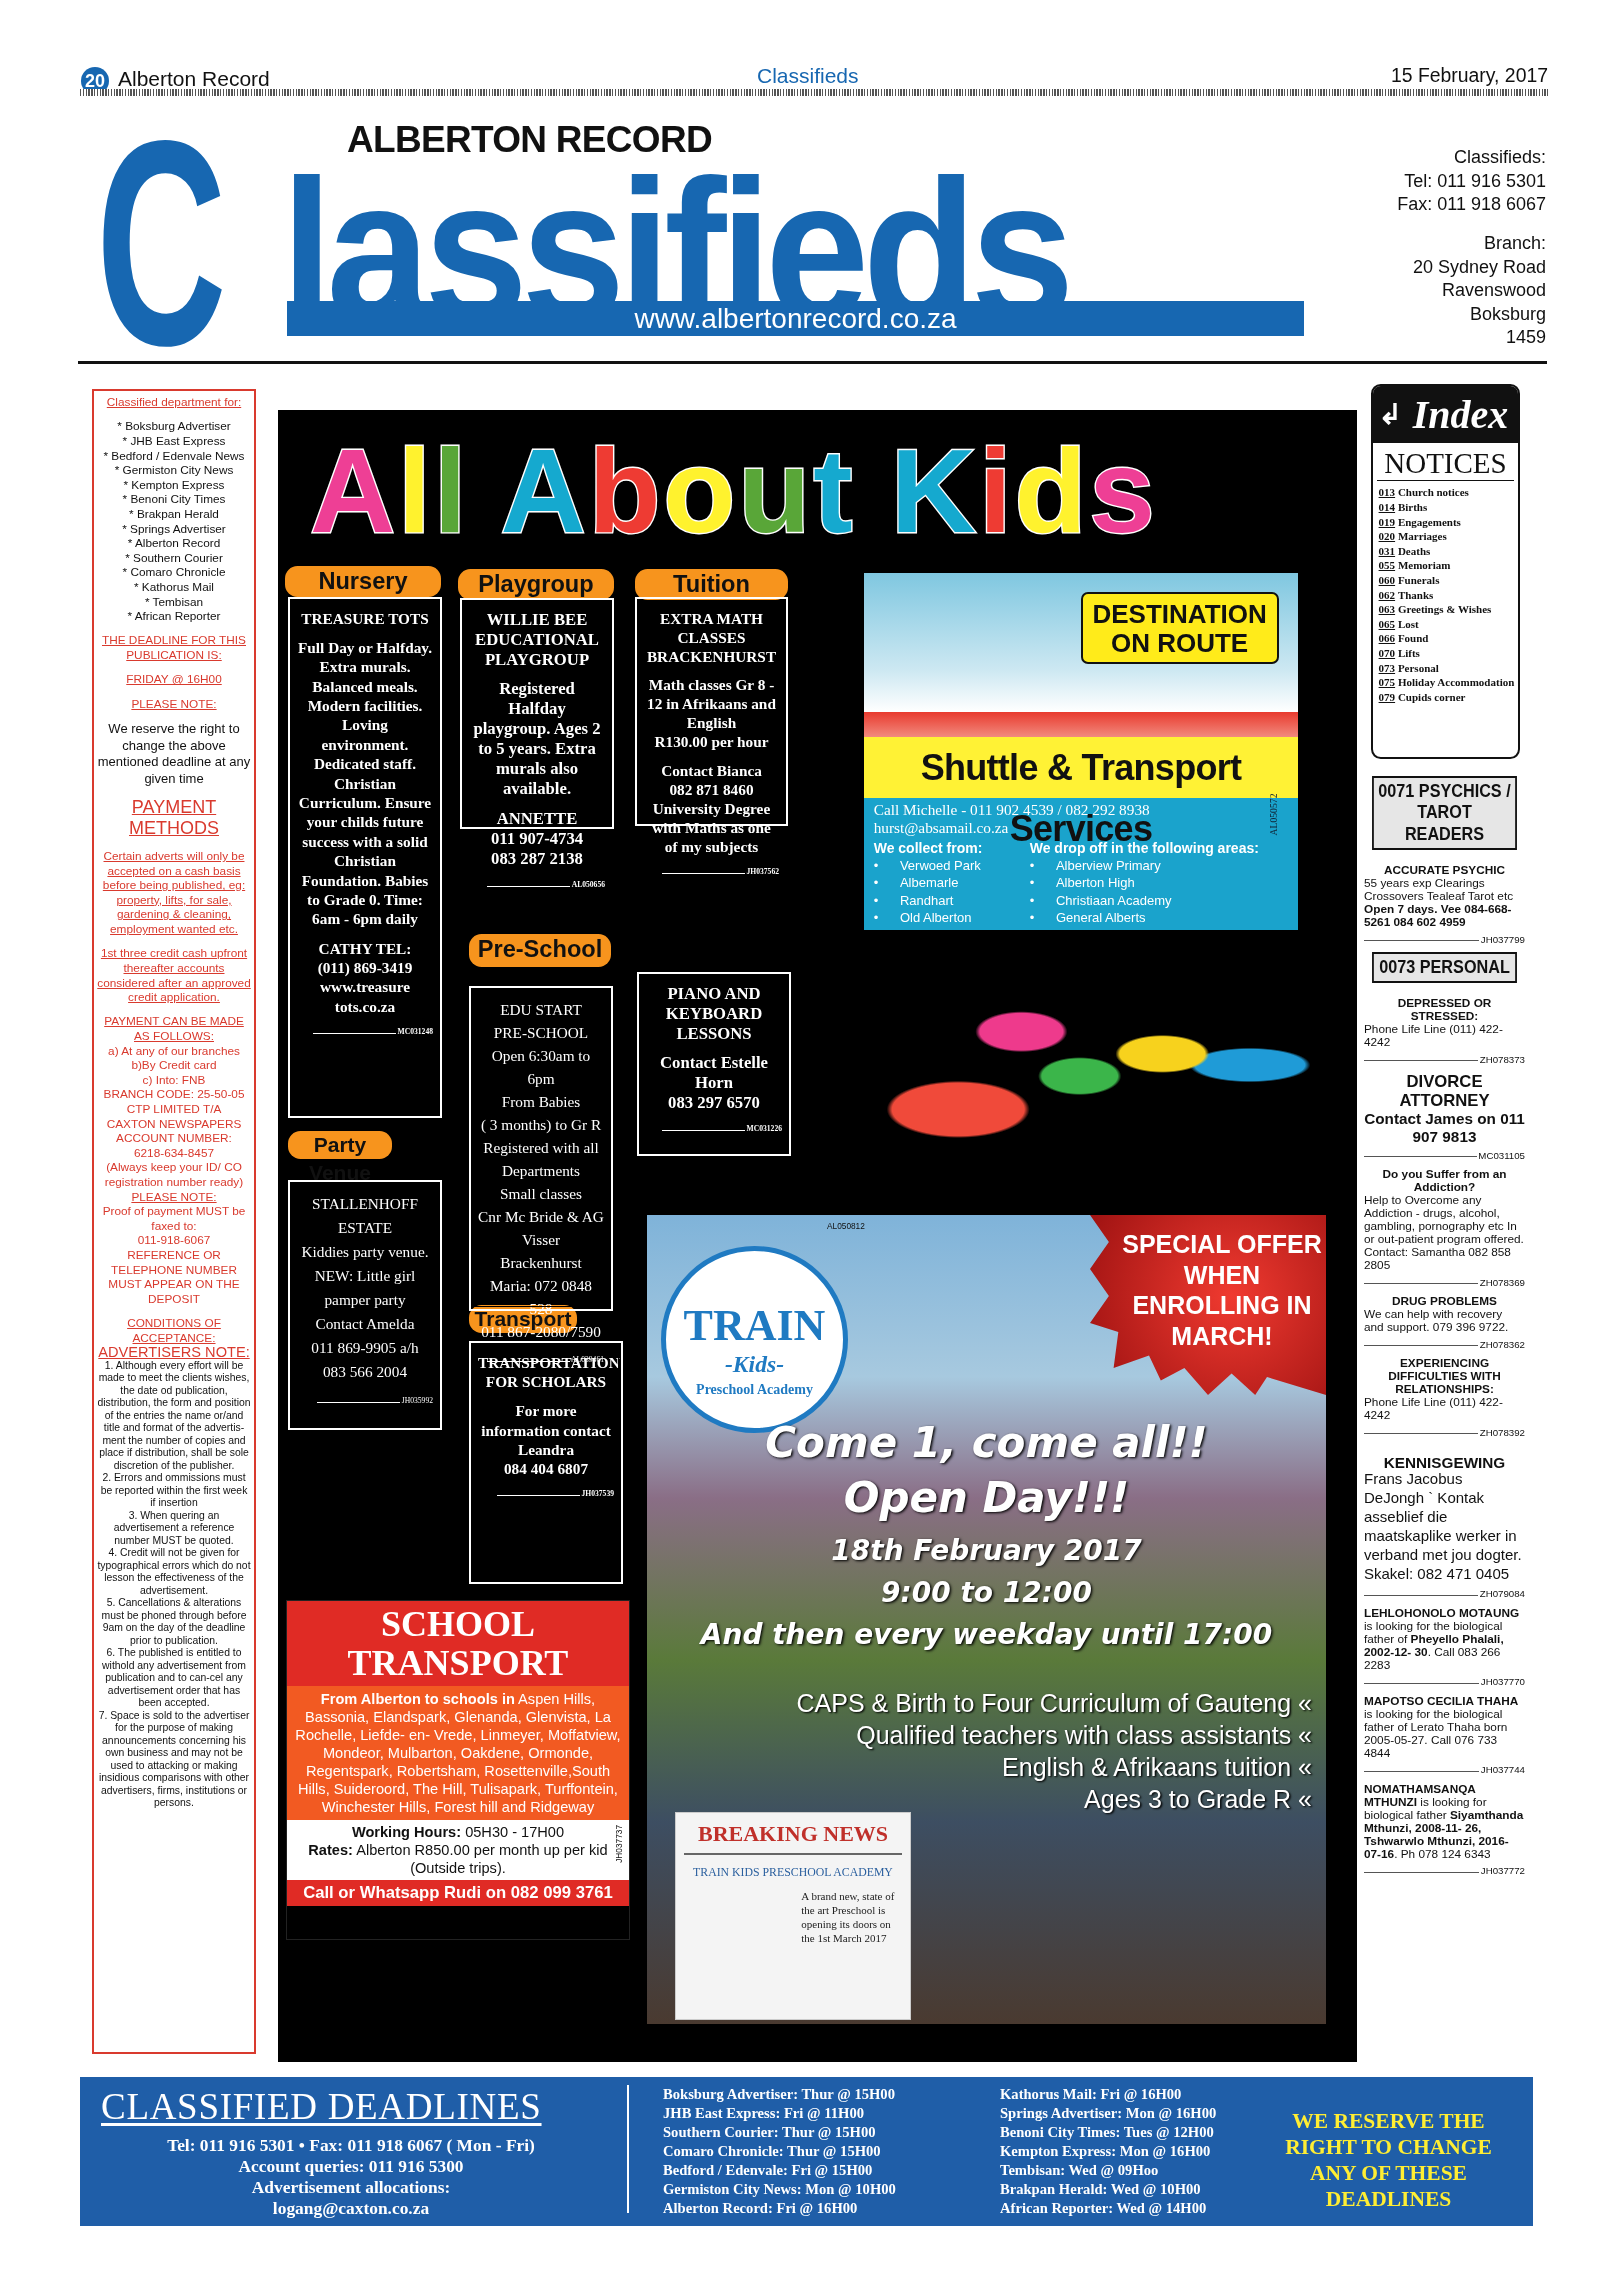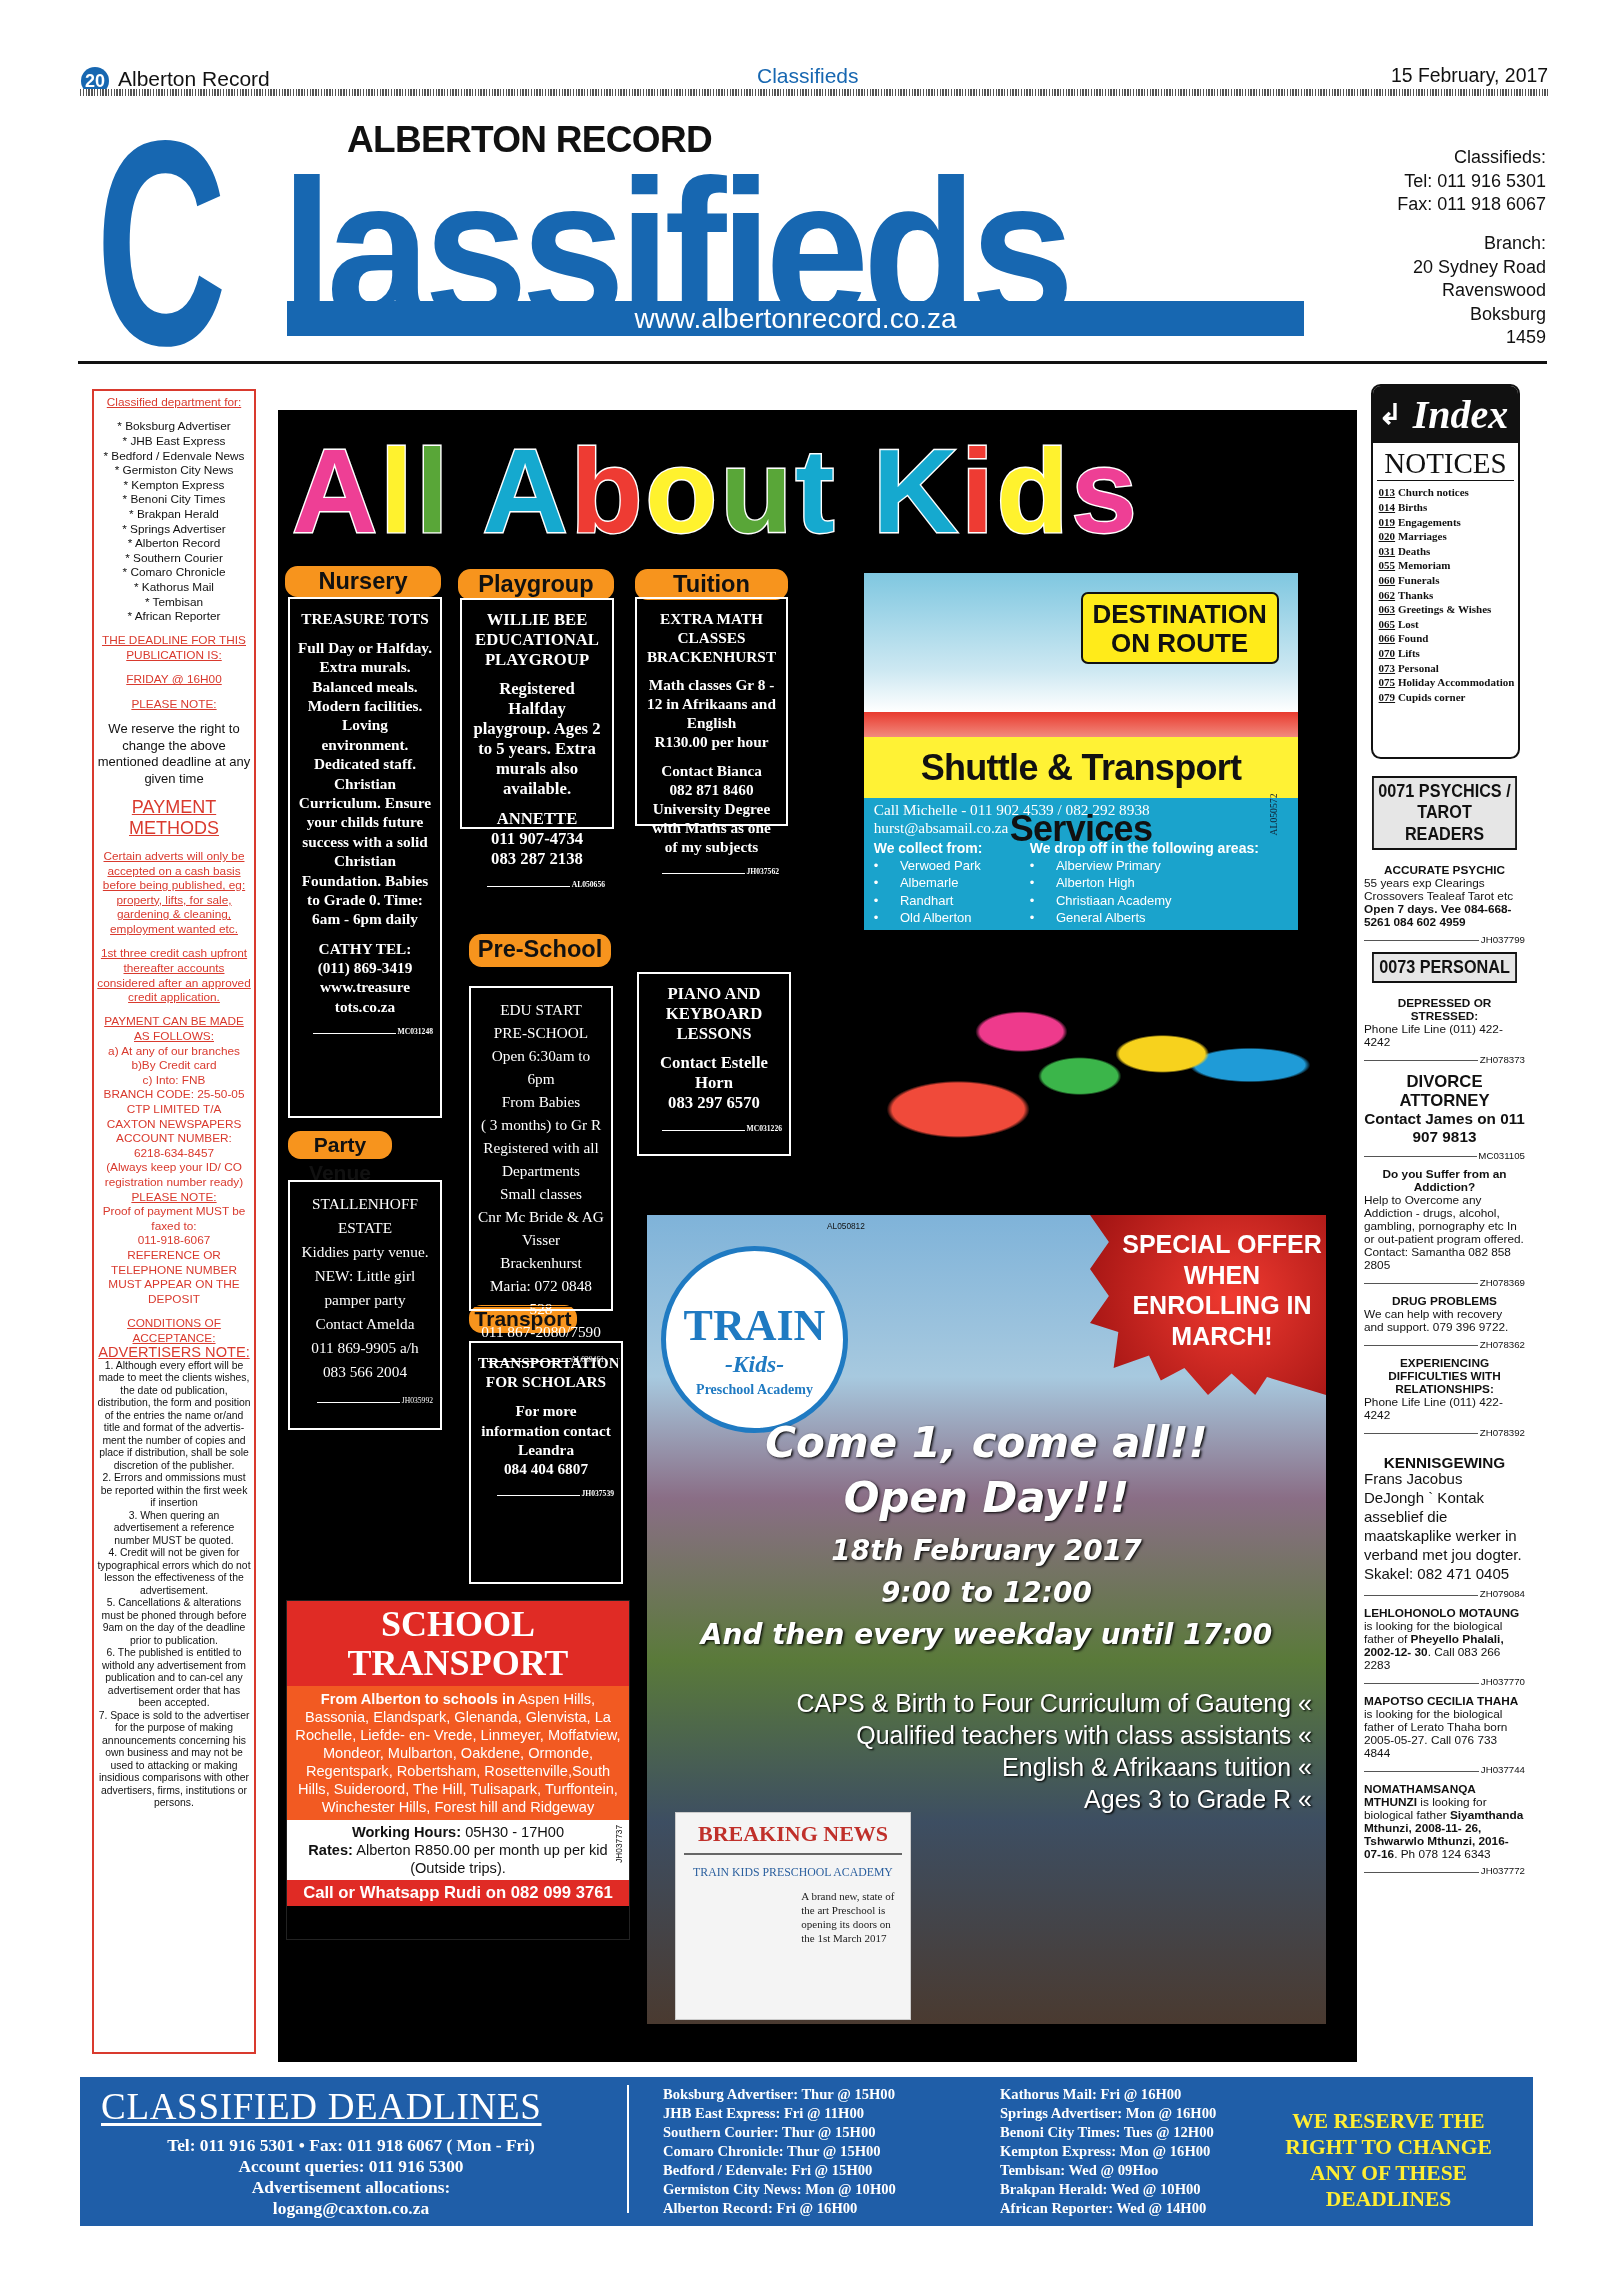--- a/index.html
+++ b/index.html
@@ -18,21 +18,21 @@
 #urlbar{left:287px;top:301px;width:1017px;height:35px;background:#1767b1;color:#fff;font-size:28px;text-align:center;line-height:35px}
 #contact{right:78px;top:146px;text-align:right;font-size:18px;line-height:23.6px}
 #rule{left:78px;top:361px;width:1469px;height:2.8px;background:#111}
 
 #leftbox{left:92px;top:389px;width:164px;height:1665px;border:2.8px solid #d93a2e;padding:4.2px 2.8px;text-align:center;font-size:11.8px;line-height:14.6px}
 .red{color:#d93a2e}
 .u{text-decoration:underline}
 .lb-gap{height:9.7px}
 
 #kids{left:278px;top:410px;width:1079px;height:1652px;background:#000}
-#kidstitle{left:292px;top:423px;font-size:118px;font-weight:bold;letter-spacing:2.8px;white-space:nowrap}
+#kidstitle{left:310px;top:423px;font-size:118px;font-weight:bold;letter-spacing:2.8px;white-space:nowrap}
 #kidstitle span{-webkit-text-stroke:2.8px #fff;paint-order:stroke fill}
 .tab{background:#f7941d;border-radius:12.5px;text-align:center;font-weight:bold;color:#111;font-size:23.6px;line-height:30.5px;height:30.5px}
 .adbox{border:2.1px solid #fff;outline:1.4px solid #000;outline-offset:-5.6px;color:#fff;font-family:"Liberation Serif",serif;font-weight:bold;text-align:center;font-size:16.7px;line-height:20px;padding:9.7px 7px}
 .adref{font-size:7.6px;text-align:right;border-top:0;margin-top:5.6px}
 .adref:before{content:"";display:inline-block;width:83px;border-bottom:0.7px solid #fff;margin-right:1.4px}
 
 #shuttle{left:864px;top:573px;width:434px;height:357px;background:#1aa3cc;overflow:hidden}
 #sh-top{height:139px;background:linear-gradient(180deg,#7fc7e0 0%,#cde8f2 70%,#fff 100%);position:relative}
 #sh-sign{position:absolute;right:19.4px;top:19.4px;width:198px;height:72px;background:#ffeb1a;border:2.8px solid #111;border-radius:7px;text-align:center;font-weight:bold;font-size:26px;line-height:29px;padding-top:5.6px}
 #sh-wave{height:25px;background:linear-gradient(180deg,#e83a2e,#f28a7e)}

